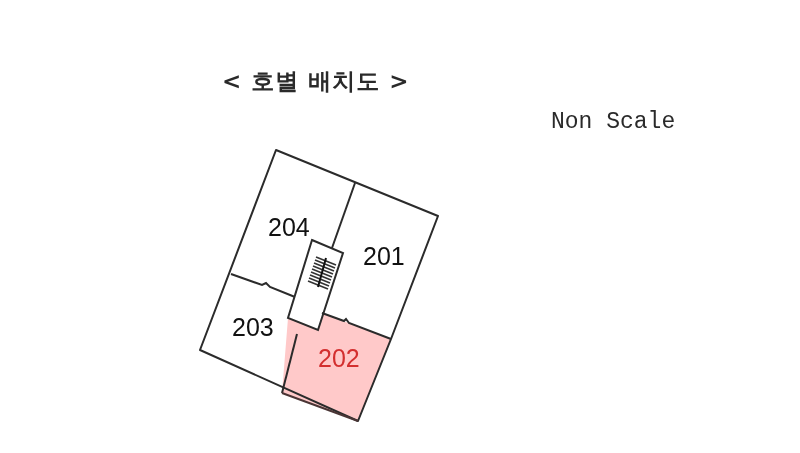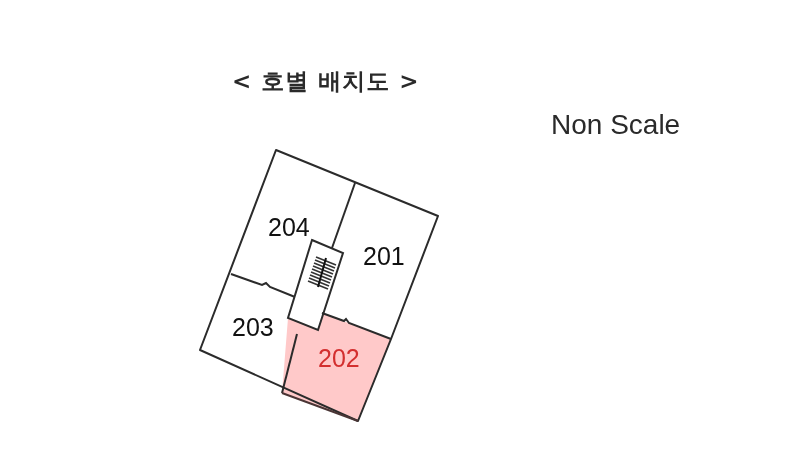--- a/index.html
+++ b/index.html
@@ -9,36 +9,37 @@
     }
     body {
       width: 800px;
       height: 453px;
       position: relative;
       overflow: hidden;
       font-family: "Liberation Sans", "DejaVu Sans", sans-serif;
     }
     .title {
       position: absolute;
-      left: 232px;
+      left: 222px;
       top: 66px;
       font-family: "DejaVu Sans", sans-serif;
       font-size: 23px;
       font-weight: bold;
       color: #2a2a2a;
       letter-spacing: 1px;
       white-space: nowrap;
     }
     .scale-note {
       position: absolute;
       left: 551px;
       top: 109px;
-      font-size: 28px;
+      font-size: 23px;
       color: #2a2a2a;
       white-space: nowrap;
+      font-family: Liberation Mono, monospace;
     }
     svg.plan {
       position: absolute;
       left: 0;
       top: 0;
       width: 800px;
       height: 453px;
     }
     .unit-label {
       font-family: "Liberation Sans", sans-serif;

